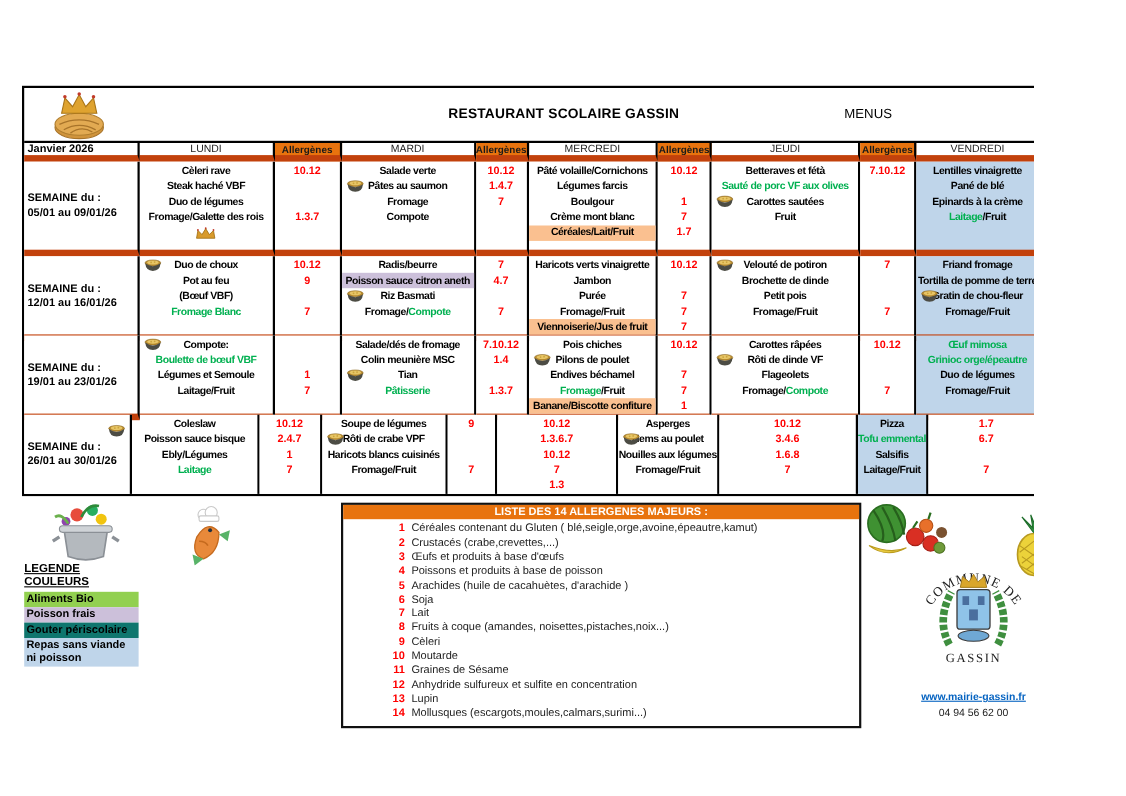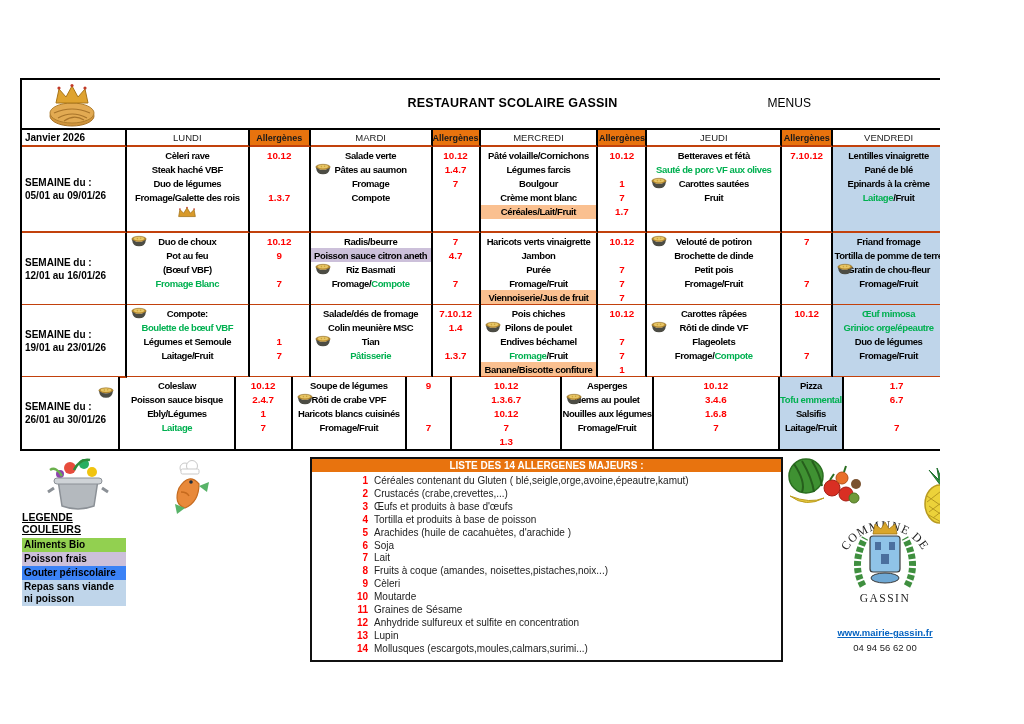--- a/index.html
+++ b/index.html
@@ -6,21 +6,21 @@
   .page{position:relative;width:940px;height:724px;background:#fff;overflow:hidden;
         font-family:"Liberation Sans", sans-serif;color:#000;}
   
   .menu-table{position:absolute;left:20px;top:78px;width:985px;border:2px solid #000;background:#fff;box-sizing:border-box;}
   .title-band{position:relative;height:50px;border-bottom:2px solid #000;box-sizing:border-box;}
   .doc-title{position:absolute;left:0;width:100%;top:16px;text-align:center;font-weight:bold;font-size:12.5px;letter-spacing:.2px;}
   .menus-label{position:absolute;left:76%;top:16px;font-size:12px;}
   .galette-icon{position:absolute;left:20px;top:3px;}
   .chef-icon{position:absolute;right:6px;top:0px;}
   .trow{display:grid;grid-template-columns:105fr 123fr 61fr 122fr 48fr 118fr 49fr 135fr 51fr 113fr 57fr;}
-  .trow > div{border-right:2px solid #000;border-bottom:2px solid #c2410c;box-sizing:border-box;}
+  .trow > div{border-right:2px solid #000;border-bottom:6px solid #c2410c;box-sizing:border-box;}
   .trow > div:last-child{border-right:none;}
   .header-row > div{height:17px;display:flex;align-items:center;justify-content:center;}
   .hcell.day{font-size:9.5px;color:#222;}
   .hcell.allg{font-size:9px;font-weight:bold;background:#E8730E;color:#1a1a1a;}
   .hcell.month{justify-content:flex-start;padding-left:3px;font-size:10px;font-weight:bold;}
   .week-row{height:86px;}
   .week-row.w1,.week-row.w2,.week-row.w3{height:72px;}
   .week-row:last-child > div{border-bottom:none;}
   .cell{display:flex;flex-direction:column;background:#fff;}
   .label-cell{justify-content:center;padding:2px 3px;position:relative;}
@@ -725,21 +725,21 @@
 
   <div class="legend">
     <div class="legend-title">LEGENDE COULEURS</div>
     <div id="legend-items">
         <div class="legend-item" style="background: rgb(146, 208, 80);">
           <div>Aliments Bio</div>
         </div>
         <div class="legend-item" style="background: rgb(204, 192, 218);">
           <div>Poisson frais</div>
         </div>
-        <div class="legend-item" style="background: #3b82f6;">
+        <div class="legend-item" style="background: #0f766e;">
           <div>Gouter périscolaire</div>
         </div>
         <div class="legend-item" style="background: rgb(191, 213, 234);">
           <div>Repas sans viande</div>
           <div>ni poisson</div>
         </div>
       </div>
   </div>
 
 
@@ -753,21 +753,21 @@
         <div class="allg-row">
           <span class="allg-num">2</span>
           <span class="allg-text">Crustacés (crabe,crevettes,...)</span>
         </div>
         <div class="allg-row">
           <span class="allg-num">3</span>
           <span class="allg-text">Œufs et produits à base d'œufs</span>
         </div>
         <div class="allg-row">
           <span class="allg-num">4</span>
-          <span class="allg-text">Tortilla et produits à base de poisson</span>
+          <span class="allg-text">Poissons et produits à base de poisson</span>
         </div>
         <div class="allg-row">
           <span class="allg-num">5</span>
           <span class="allg-text">Arachides (huile de cacahuètes, d'arachide )</span>
         </div>
         <div class="allg-row">
           <span class="allg-num">6</span>
           <span class="allg-text">Soja</span>
         </div>
         <div class="allg-row">

